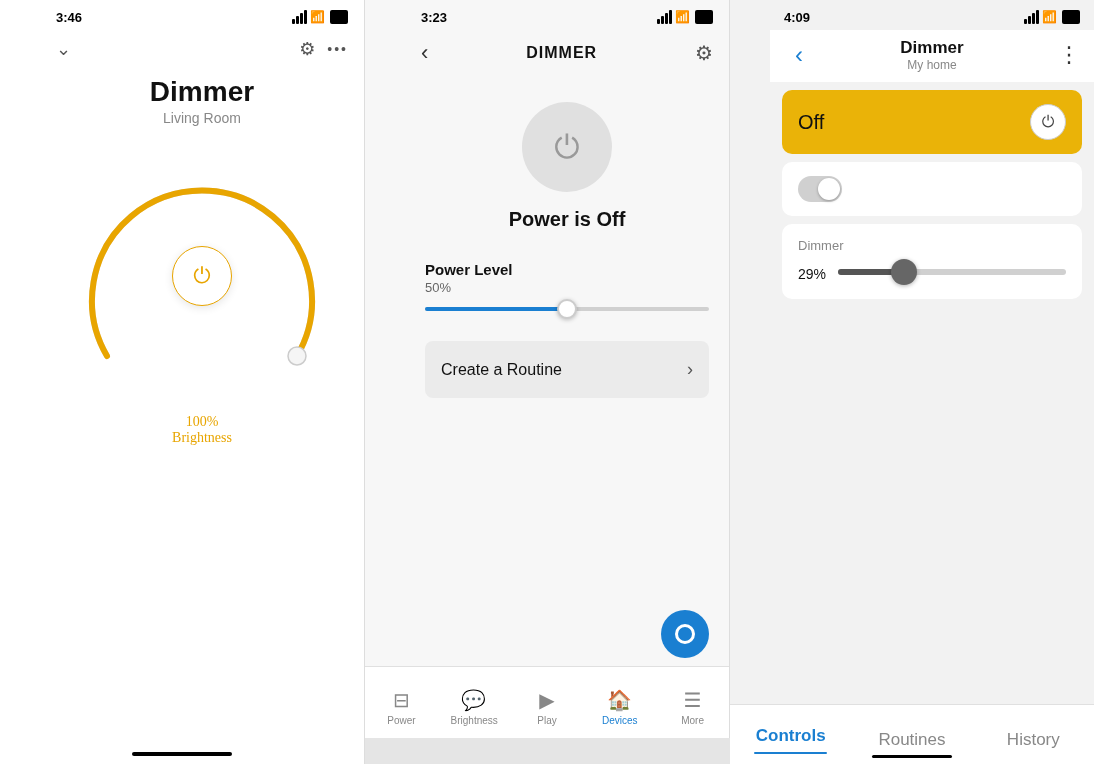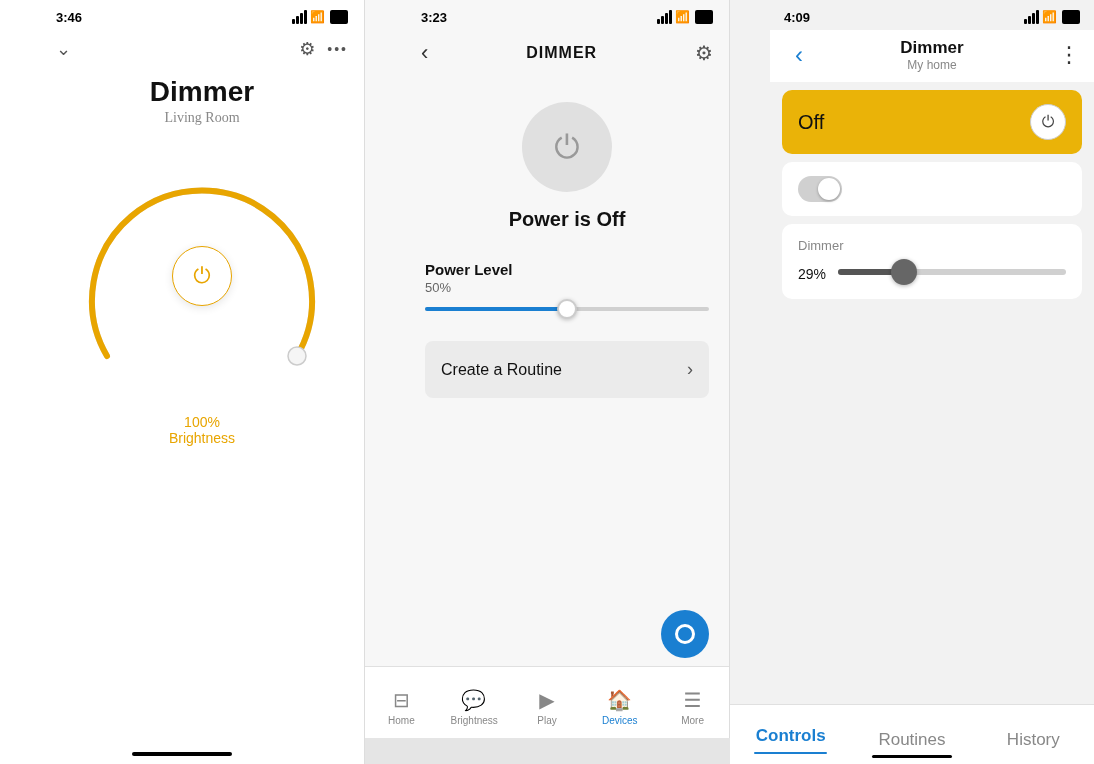--- a/index.html
+++ b/index.html
@@ -92,21 +92,20 @@
     }
     .p1-title h2 {
       font-size: 28px;
       font-weight: 600;
       color: #111;
     }
     .p1-title p {
       font-size: 14px;
       color: #888;
       margin-top: 2px;
-      font-family: Liberation Serif, serif;
     }
 
     .dimmer-circle-container {
       position: relative;
       width: 260px;
       height: 260px;
       margin: 20px auto 0;
     }
     .dimmer-svg {
       width: 260px;
@@ -129,20 +128,21 @@
       box-shadow: 0 2px 8px rgba(0,0,0,0.1);
     }
     .power-icon-orange {
       font-size: 22px;
       color: #e8a500;
     }
 
     .brightness-label {
       text-align: center;
       margin-top: 8px;
+      font-family: Liberation Serif, serif;
     }
     .brightness-pct {
       font-size: 14px;
       color: #e8a500;
     }
     .brightness-text {
       font-size: 14px;
       color: #e8a500;
       font-weight: 500;
     }
@@ -656,21 +656,21 @@
     <span class="p2-routine-chevron">›</span>
   </button>
 
   <button class="p2-fab">
     <div class="p2-fab-icon"></div>
   </button>
 
   <nav class="p2-bottom-nav">
     <div class="p2-nav-item">
       <span class="p2-nav-icon">⊟</span>
-      <span class="p2-nav-label">Home</span>
+      <span class="p2-nav-label">Power</span>
     </div>
     <div class="p2-nav-item">
       <span class="p2-nav-icon">💬</span>
       <span class="p2-nav-label">Brightness</span>
     </div>
     <div class="p2-nav-item">
       <span class="p2-nav-icon">▶</span>
       <span class="p2-nav-label">Play</span>
     </div>
     <div class="p2-nav-item">

